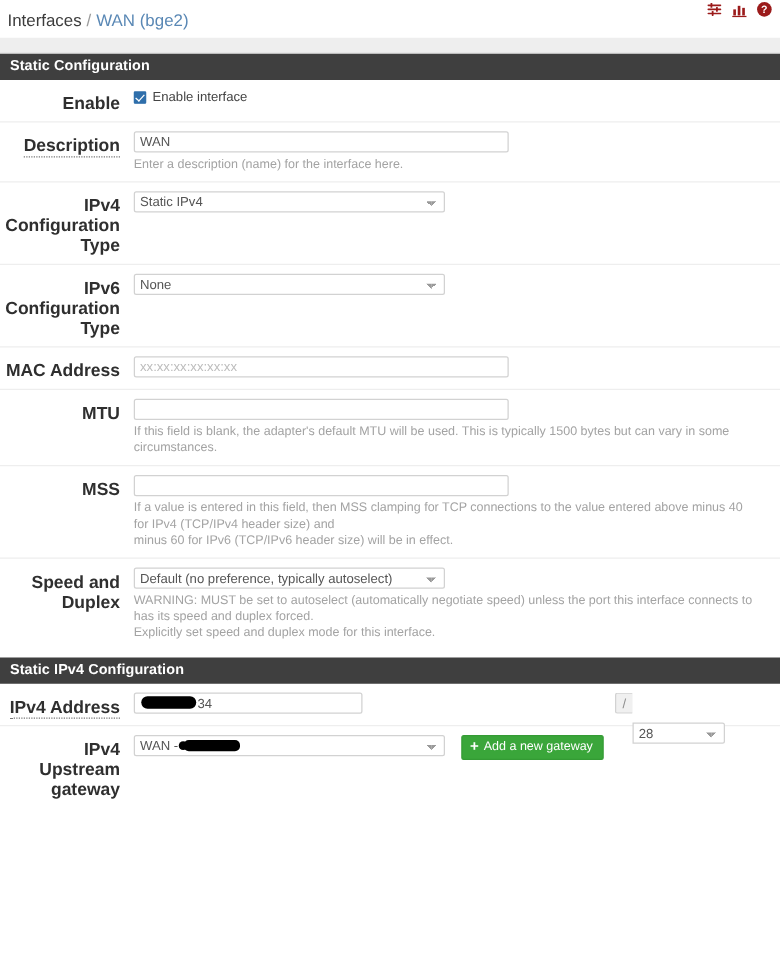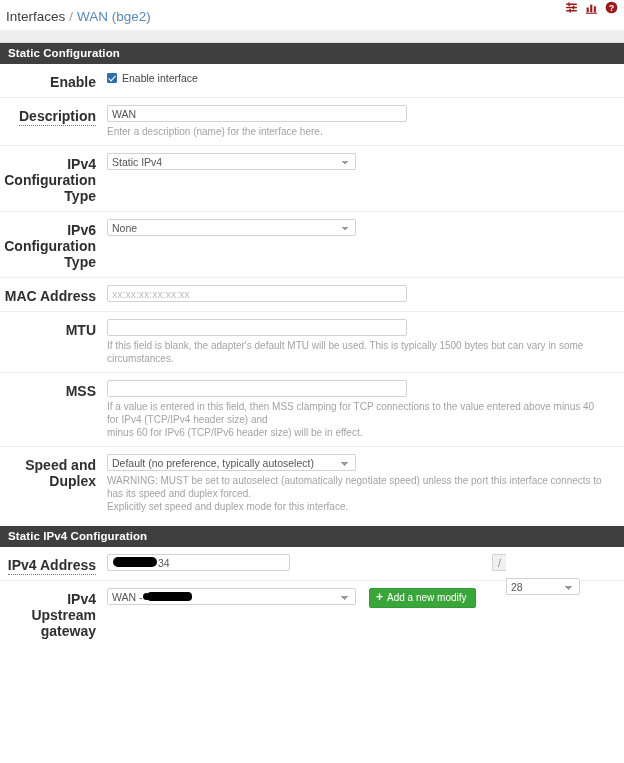--- a/index.html
+++ b/index.html
@@ -395,20 +395,20 @@
       <div class="ctrl">
         <div class="gw-row">
           <div class="gw-select-wrap">
             <select class="sel">
               <option id="gw-opt">WAN - &nbsp;&nbsp;&nbsp;&nbsp;&nbsp;&nbsp;&nbsp;&nbsp;&nbsp;33</option>
             </select>
             <span class="gw-redact"></span>
           </div>
           <button class="btn-green">
             <span class="plus-icon">+</span>
-            <span>Add a new modify</span>
+            <span>Add a new gateway</span>
           </button>
         </div>
       </div>
     </div>
 
   </div>
 </div>
 
 </body></html>

